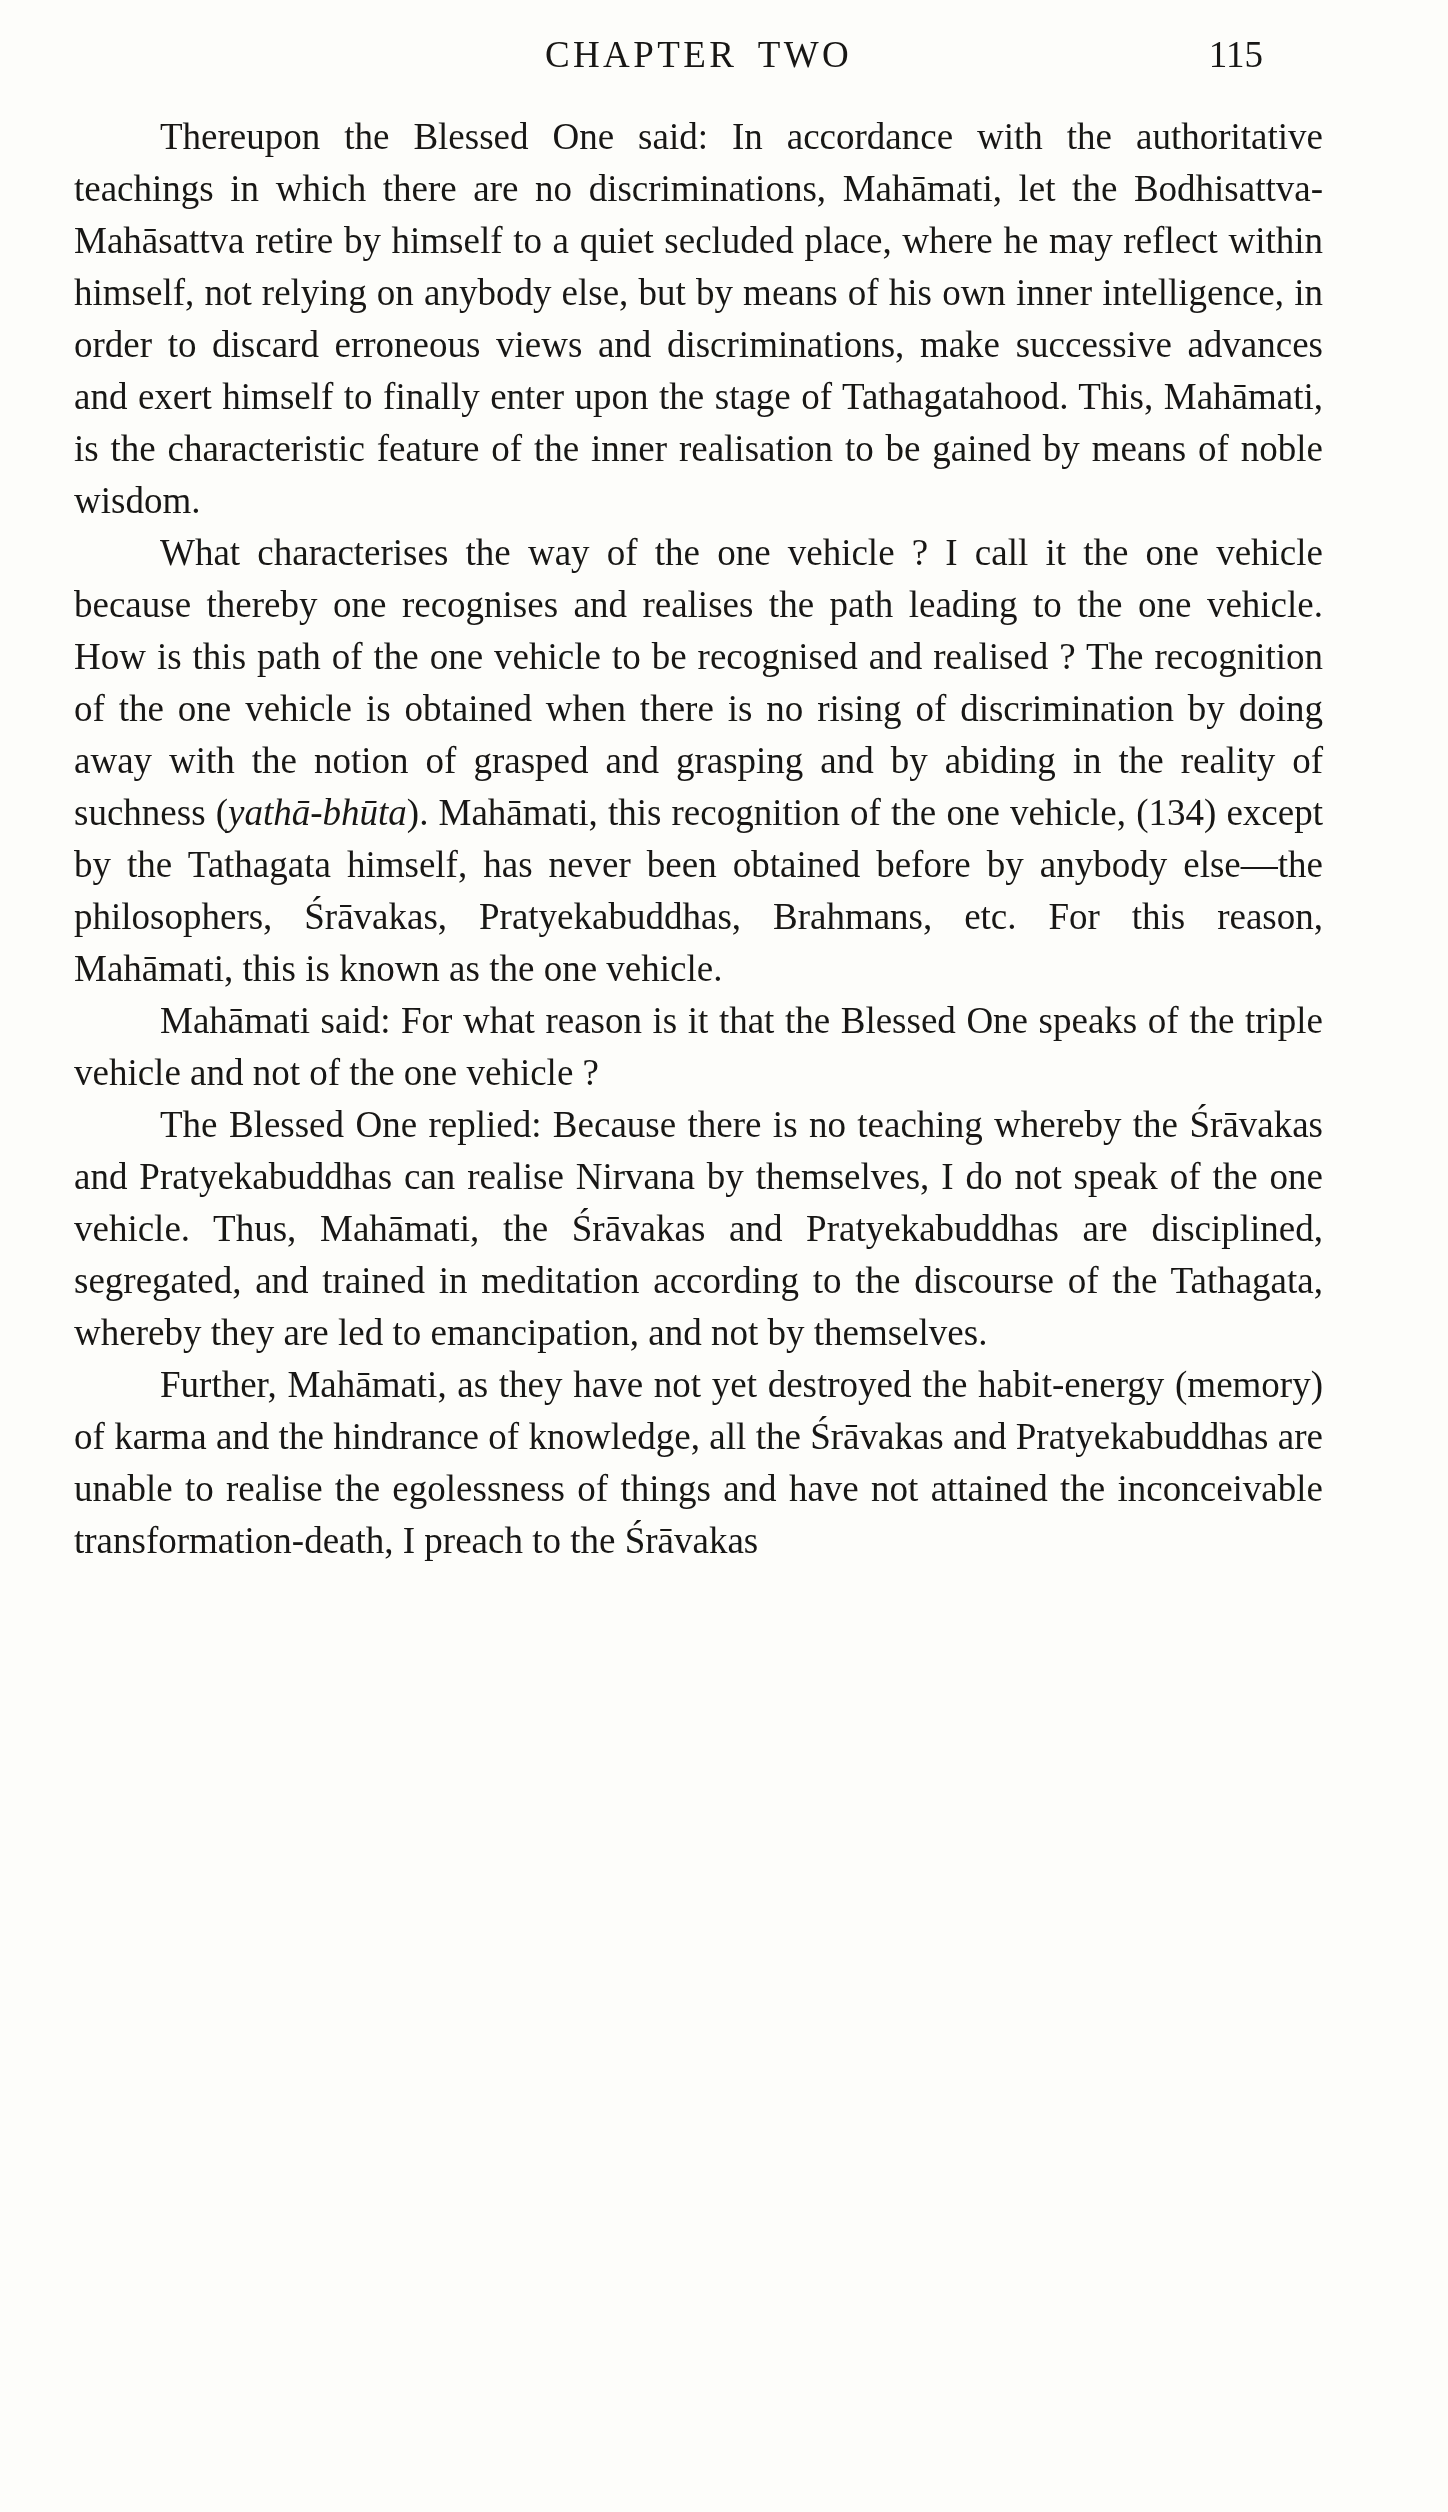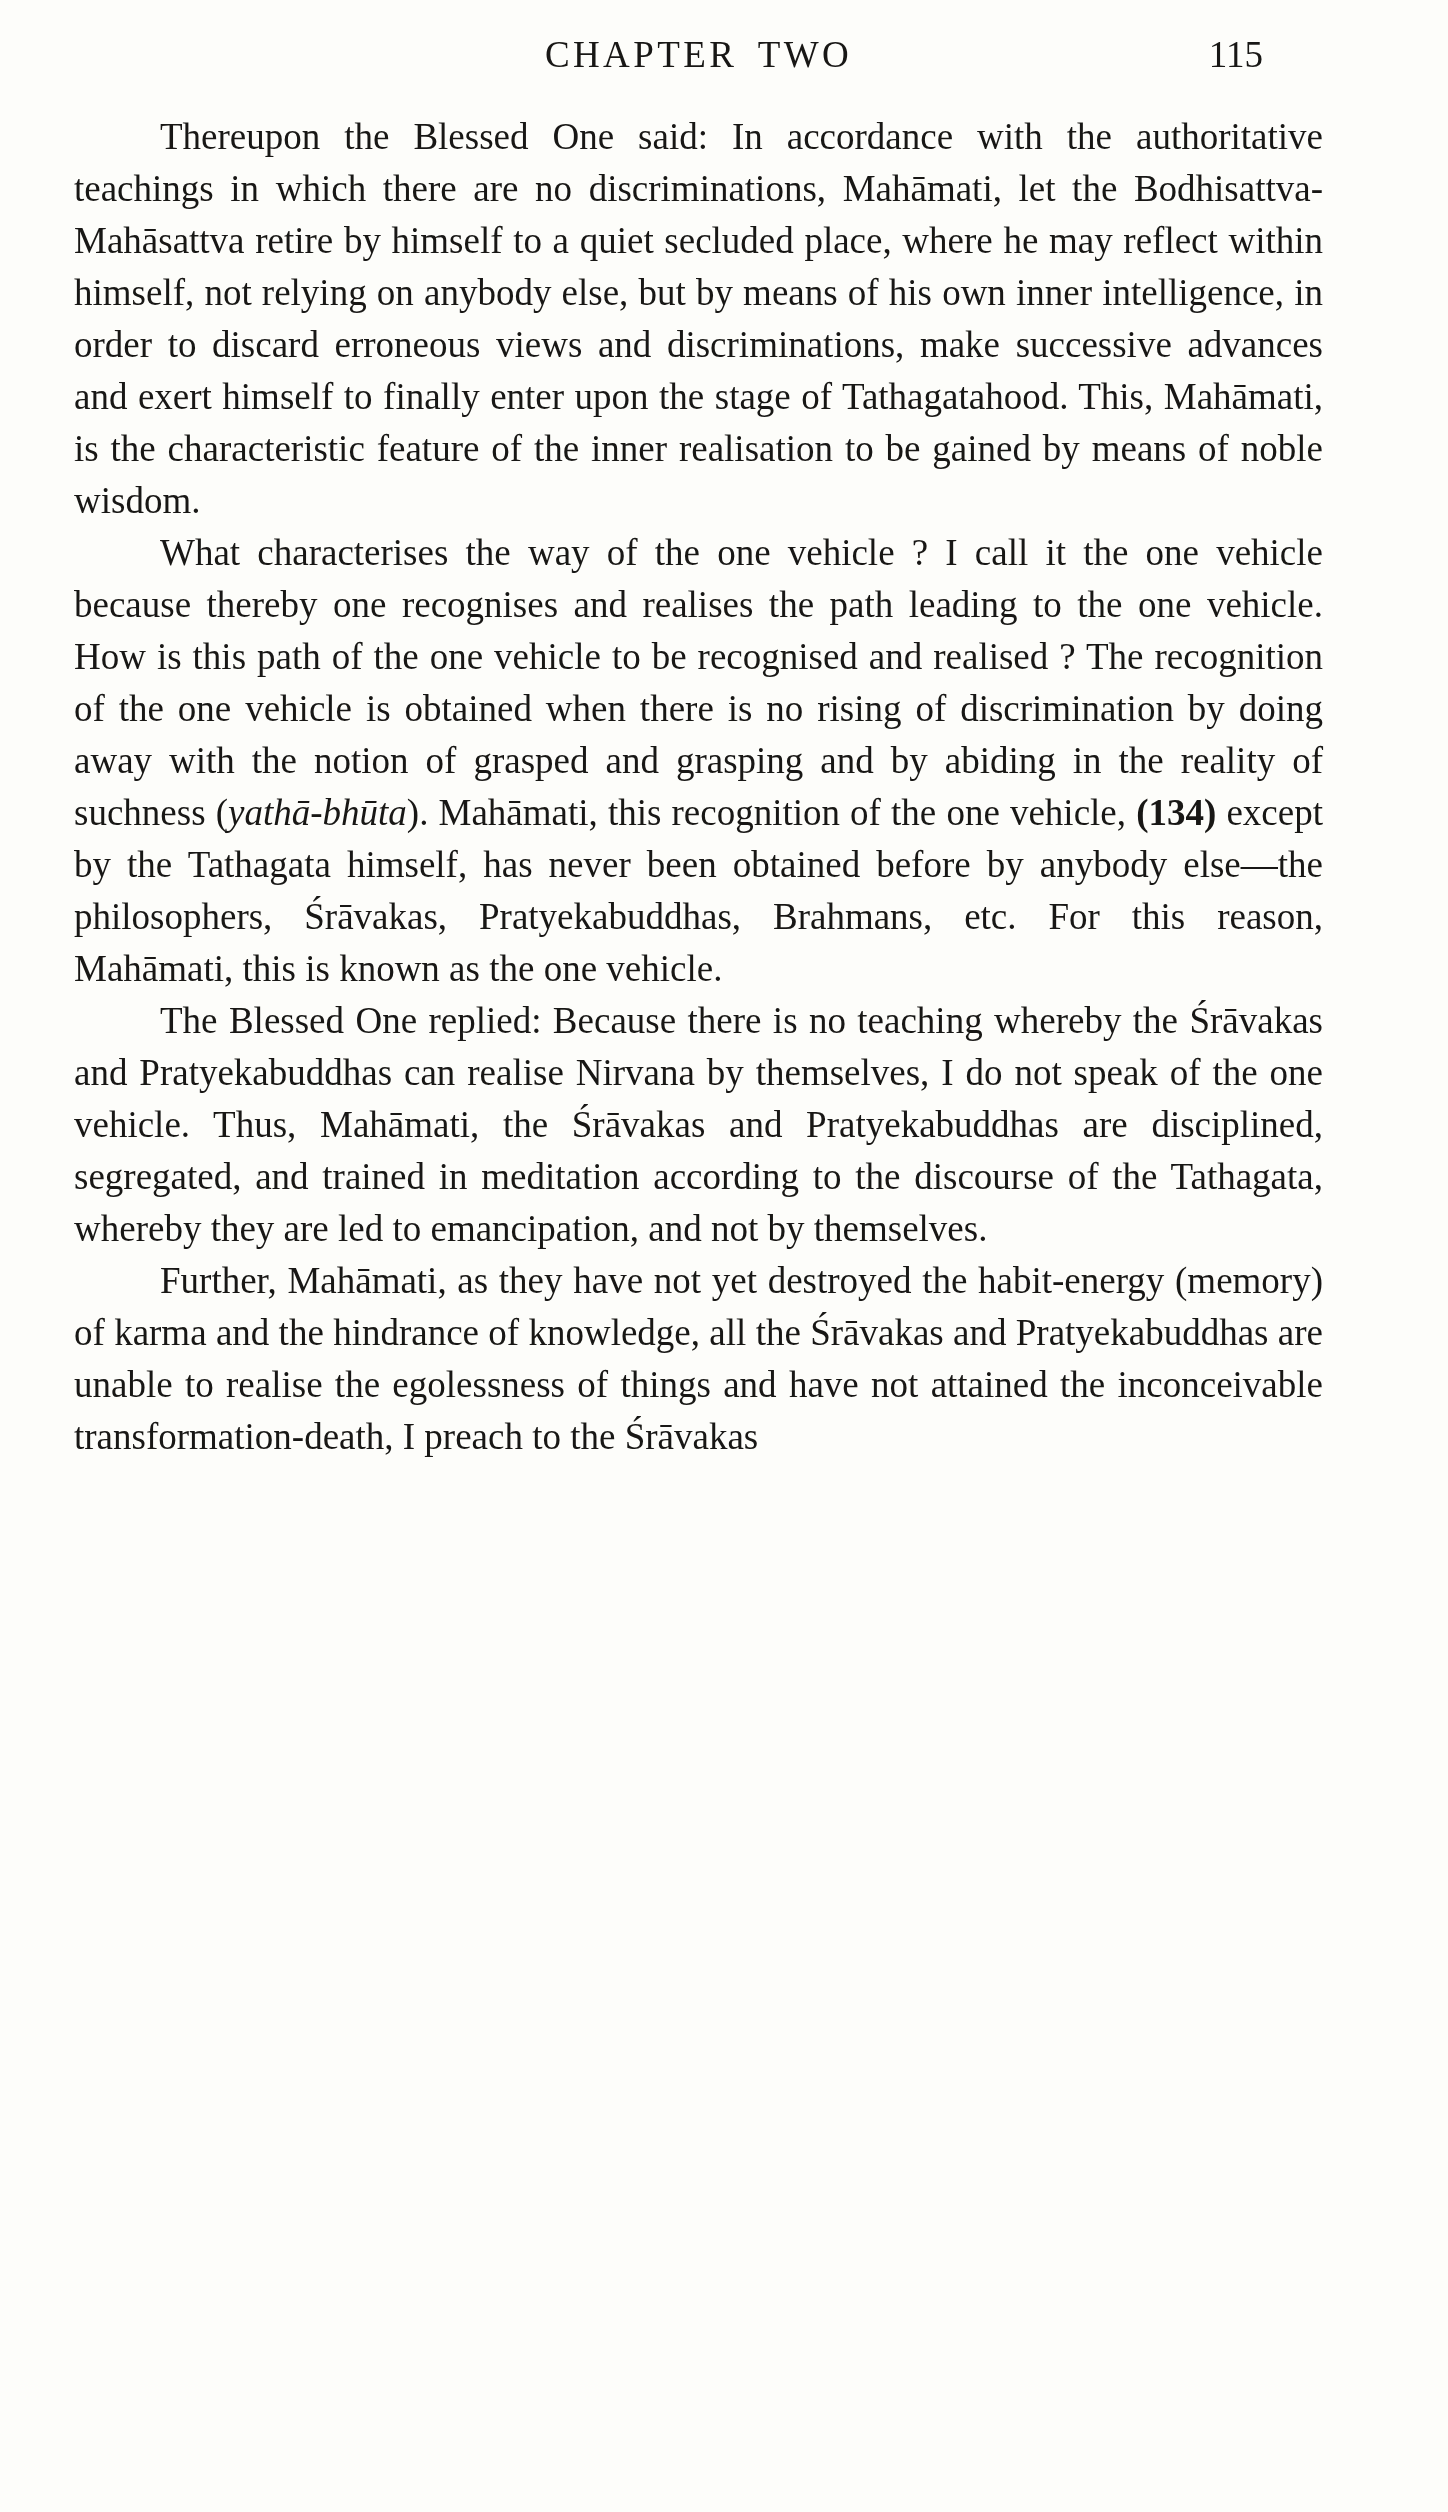--- a/index.html
+++ b/index.html
@@ -37,30 +37,31 @@
     right: 60px;
     top: 0;
   }
   .text-body p.para {
     text-align: justify;
     text-indent: 86px;
     margin: 0;
   }
   .run-normal { font-style: normal; font-weight: 400; }
   .run-italic { font-style: italic; }
-  .run-bold   { font-weight: 700; }
+  .run-bold   { font-weight: 400; }
 </style>
 </head>
 <body>
 
 <div class="page">
   <div class="page-header">
     <span class="chapter-title">CHAPTER TWO</span>
     <span class="page-number">115</span>
   </div>
   <div class="text-body">
       <p class="para"><span class="run-normal">Thereupon the Blessed One said: In accordance with the authoritative teachings in which there are no discriminations, Mahāmati, let the Bodhisattva-Mahāsattva retire by himself to a quiet secluded place, where he may reflect within himself, not relying on anybody else, but by means of his own inner intelligence, in order to discard erroneous views and discriminations, make successive advances and exert himself to finally enter upon the stage of Tathagatahood. This, Mahāmati, is the characteristic feature of the inner realisation to be gained by means of noble wisdom.</span></p>
       <p class="para"><span class="run-normal">What characterises the way of the one vehicle ? I call it the one vehicle because thereby one recognises and realises the path leading to the one vehicle. How is this path of the one vehicle to be recognised and realised ? The recognition of the one vehicle is obtained when there is no rising of discrimination by doing away with the notion of grasped and grasping and by abiding in the reality of suchness (</span><span class="run-italic">yathā-bhūta</span><span class="run-normal">). Mahāmati, this recognition of the one vehicle, </span><span class="run-bold">(134)</span><span class="run-normal"> except by the Tathagata himself, has never been obtained before by anybody else—the philosophers, Śrāvakas, Pratyekabuddhas, Brahmans, etc. For this reason, Mahāmati, this is known as the one vehicle.</span></p>
+      <p class="para"><span class="run-normal">Mahāmati said: For what reason is it that the Blessed One speaks of the triple vehicle and not of the one vehicle ?</span></p>
       <p class="para"><span class="run-normal">The Blessed One replied: Because there is no teaching whereby the Śrāvakas and Pratyekabuddhas can realise Nirvana by themselves, I do not speak of the one vehicle. Thus, Mahāmati, the Śrāvakas and Pratyekabuddhas are disciplined, segregated, and trained in meditation according to the discourse of the Tathagata, whereby they are led to emancipation, and not by themselves.</span></p>
       <p class="para"><span class="run-normal">Further, Mahāmati, as they have not yet destroyed the habit-energy (memory) of karma and the hindrance of knowledge, all the Śrāvakas and Pratyekabuddhas are unable to realise the egolessness of things and have not attained the inconceivable transformation-death, I preach to the Śrāvakas</span></p>
     </div>
 </div>
 
 
 </body></html>

